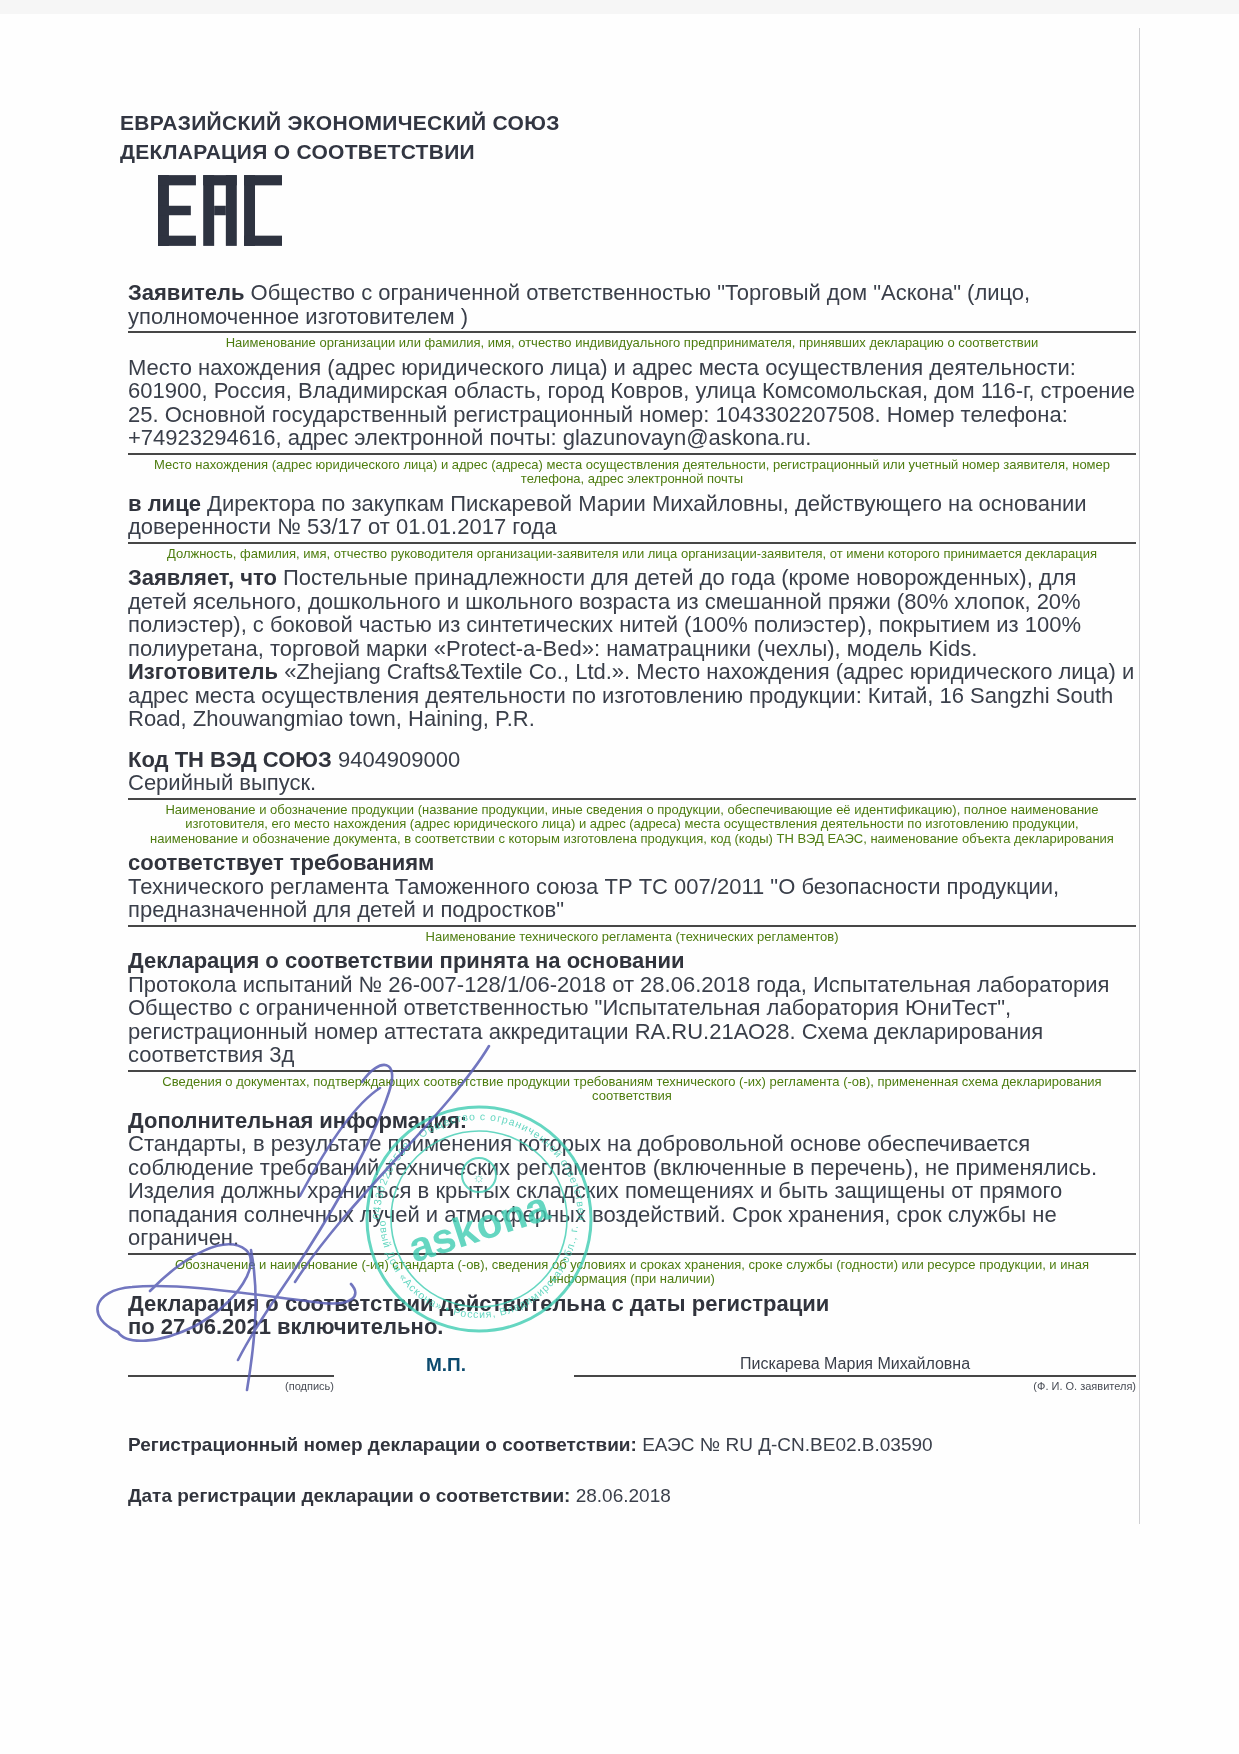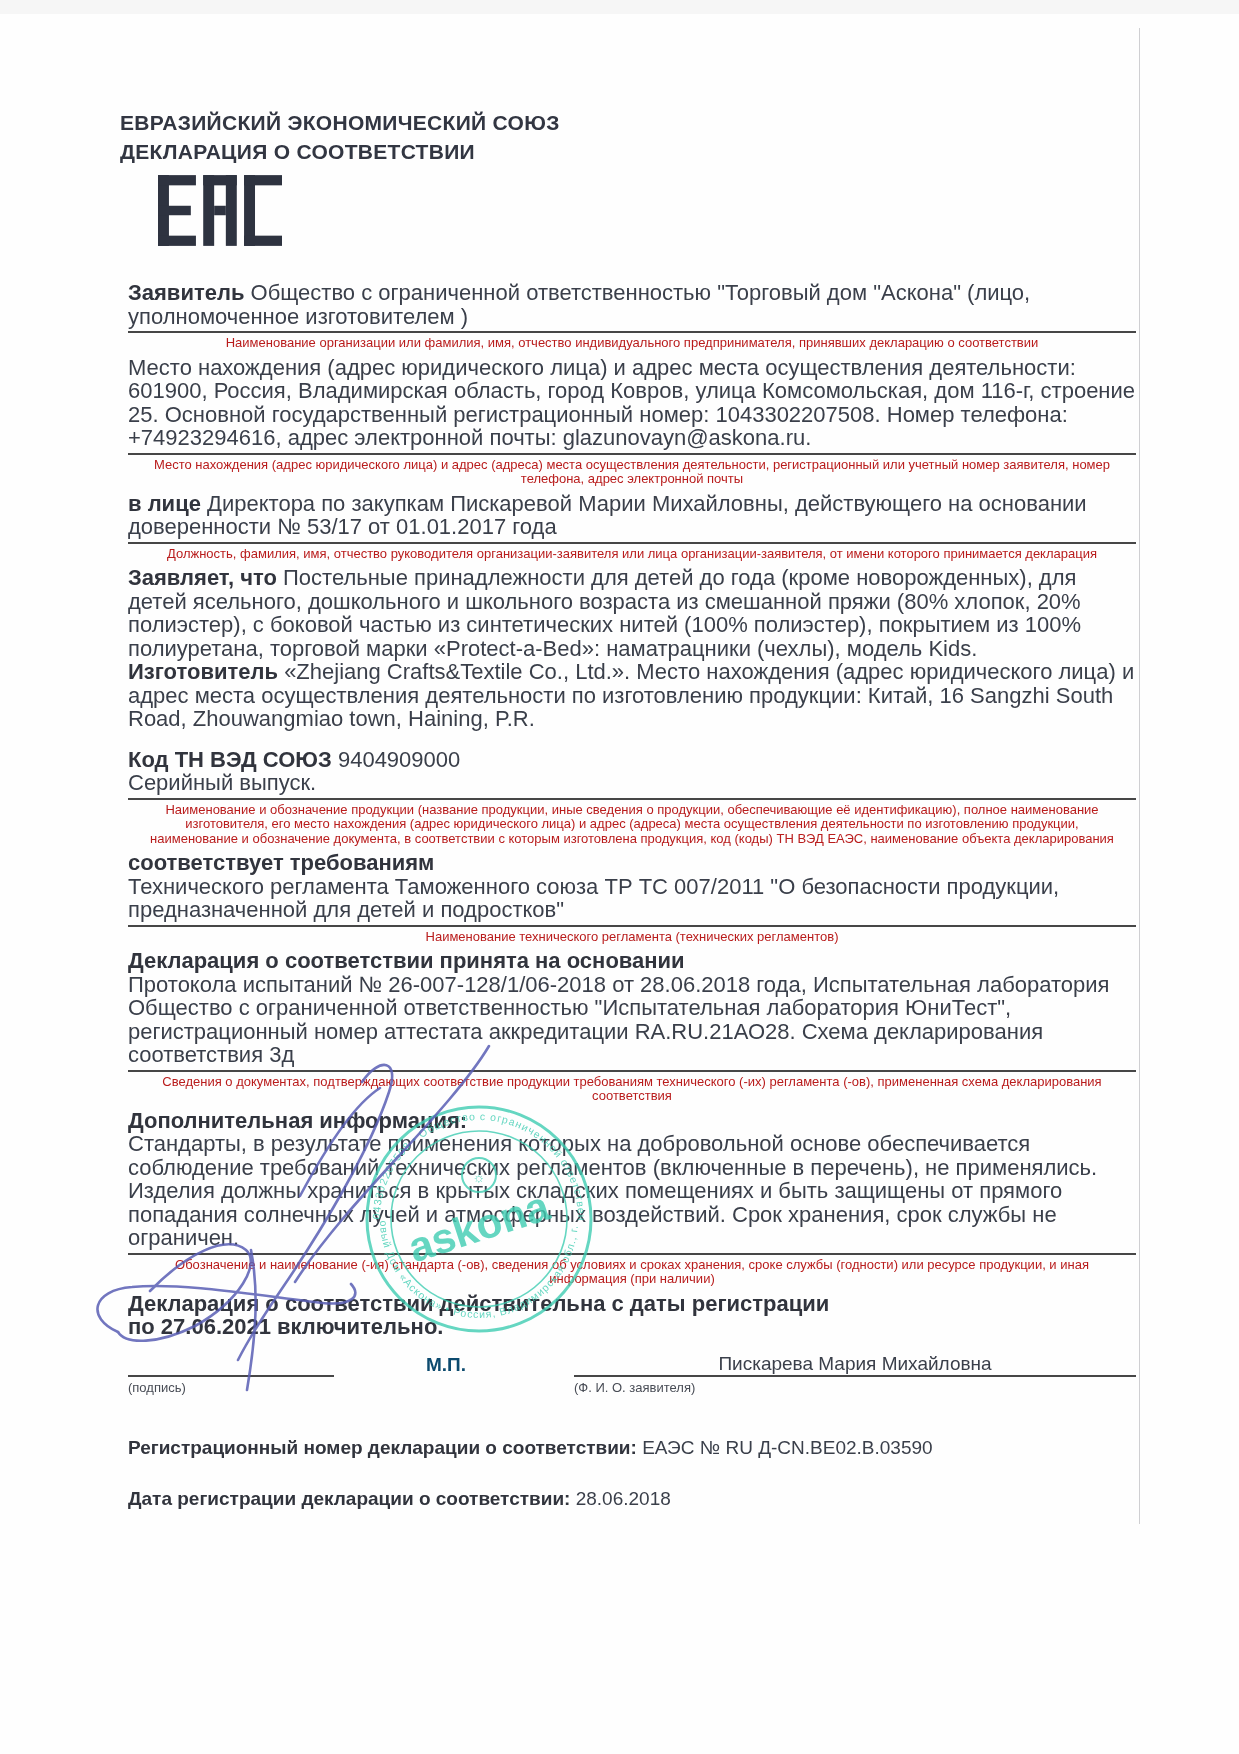--- a/index.html
+++ b/index.html
@@ -22,32 +22,32 @@
   }
   .eac-logo { position:absolute; left:158px; top:162px; }
 
   .content { position:absolute; left:128px; top:281px; width:1008px; }
 
   .para { font-size:22px; line-height:23.5px; }
   .b { font-weight:bold; color:#31343d; }
   .rule { border-top:2px solid #474747; margin-top:3px; }
   .caption {
     font-size:13px; line-height:14.5px; text-align:center;
-    color:#b91c1c; margin:3px 18px 5px 18px;
+    color:#4d7c0f; margin:3px 18px 5px 18px;
   }
   .gap { height:17px; }
 
   .sig-row { display:flex; margin-top:13px; }
   .sig-left { width:206px; }
   .sig-mp { margin-left:92px; width:120px; font-weight:bold; font-size:19px; color:#0c4a6e; padding-top:2px; }
   .sig-right { flex:1; margin-left:28px; }
-  .sig-name { text-align:center; font-size:19px; line-height:23px; }
+  .sig-name { text-align:center; font-size:16px; line-height:23px; }
   .sig-spacer { height:23px; }
   .sig-line { border-bottom:2px solid #474747; }
-  .sig-cap { font-size:13px; text-align:left; color:#484c55; margin-top:3px; }
+  .sig-cap { font-size:11px; text-align:right; color:#484c55; margin-top:3px; }
 
   .reg-line { font-size:19px; line-height:23.5px; margin-top:41px; }
   .date-line { font-size:19px; line-height:23.5px; margin-top:28px; }
 
   .stamp {
     position:absolute; left:363px; top:1103px; width:232px; height:232px;
     opacity:0.8; pointer-events:none;
   }
   .signature-svg { position:absolute; left:0; top:0; width:1239px; height:1754px; pointer-events:none; }
 </style>

